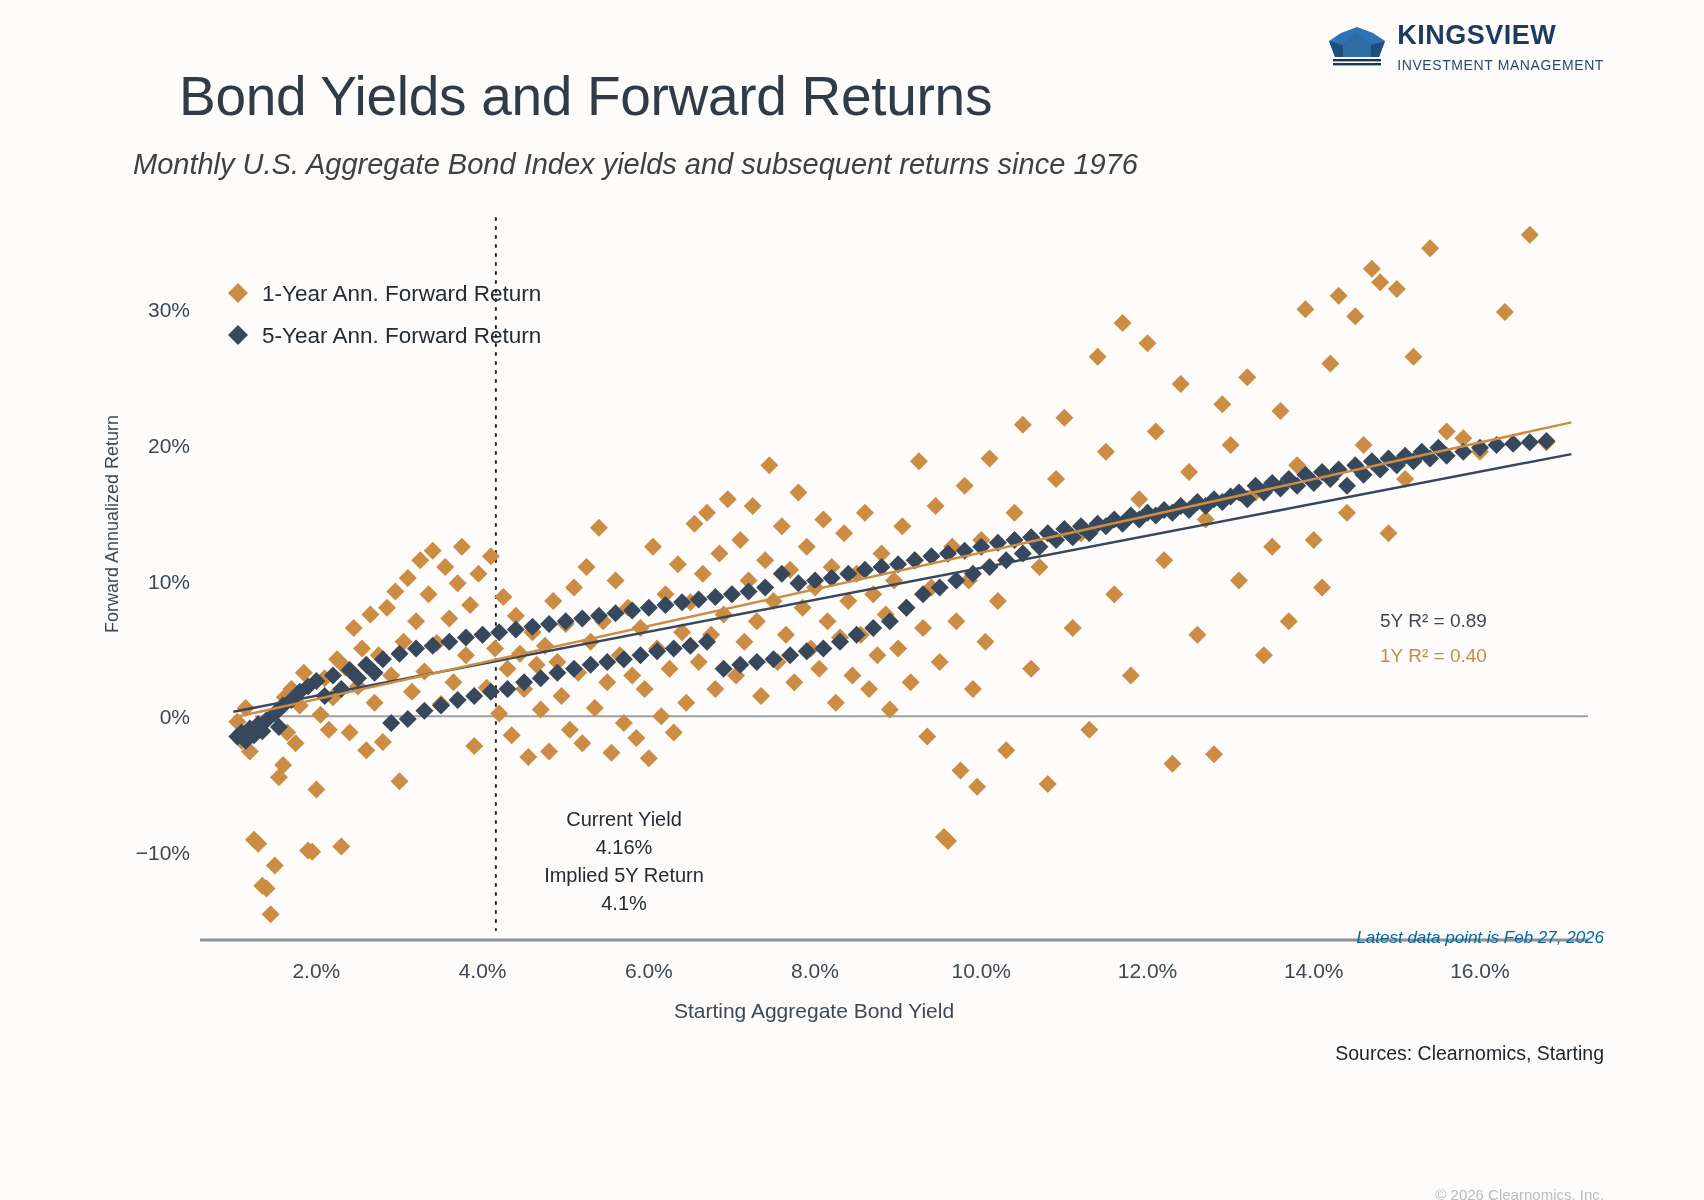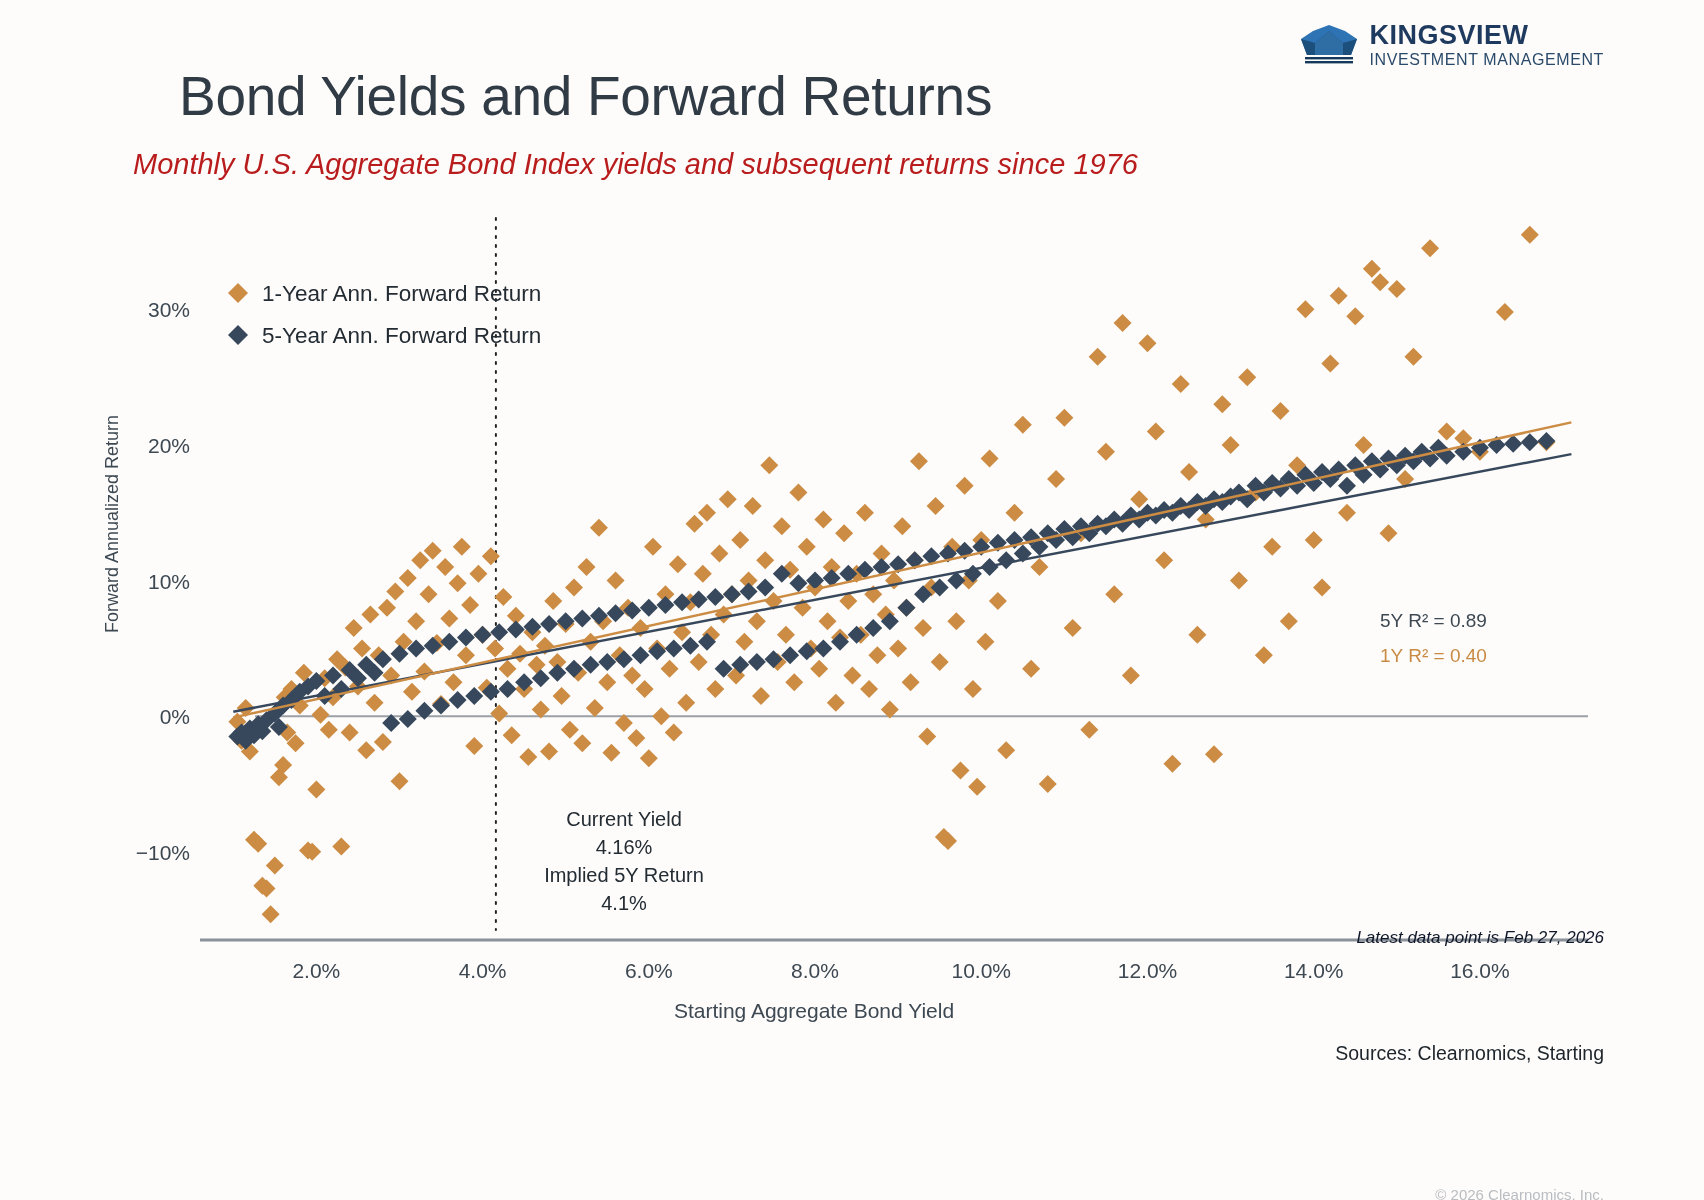--- a/index.html
+++ b/index.html
@@ -10,31 +10,31 @@
     overflow:hidden;
     position:relative;
   }
   #slide{position:absolute;inset:0;background:#fdfcfa;border-radius:29px;}
 
   
   .logo{position:absolute;right:100px;top:22px;display:flex;align-items:center;gap:10px;}
   .logo-crown{width:60px;height:40px;display:block;}
   .logo-text{display:flex;flex-direction:column;line-height:1;}
   .logo-name{font-size:27px;font-weight:bold;letter-spacing:0.5px;color:#1f3a5f;font-family:"Liberation Sans",sans-serif;}
-  .logo-sub{font-size:16px;letter-spacing:0.6px;color:#2b4a6b;margin-top:3px;font-family:"Liberation Sans",sans-serif;text-align:right;}
+  .logo-sub{font-size:14px;letter-spacing:0.6px;color:#2b4a6b;margin-top:9px;font-family:"Liberation Sans",sans-serif;text-align:right;}
 
   
   .title{
     position:absolute;left:131px;top:64px;
     font-size:55px;color:#303b45;font-weight:400;
     letter-spacing:-0.3px;white-space:nowrap;margin-left:48px;
   }
   .subtitle{
     position:absolute;left:133px;top:148px;
-    font-size:29px;color:#b91c1c;font-style:italic;
+    font-size:29px;color:#404040;font-style:italic;
     white-space:nowrap;
   }
 
   
   #chart-area{position:absolute;left:0;top:0;width:1704px;height:1200px;pointer-events:none;}
   #chart-svg{position:absolute;left:0;top:0;}
 
   .axis-label{
     font-size:16.5px;fill:#3d4852;font-family:"Liberation Sans",sans-serif;
   }
@@ -45,21 +45,21 @@
     font-size:22.5px;fill:#232b33;font-family:"Liberation Sans",sans-serif;
   }
   .annot{
     font-size:20px;fill:#232b33;font-family:"Liberation Sans",sans-serif;
   }
   .r2-5y{font-size:19px;fill:#3d4852;font-family:"Liberation Sans",sans-serif;}
   .r2-1y{font-size:19px;fill:#c98b44;font-family:"Liberation Sans",sans-serif;}
 
   .footnote{
     position:absolute;right:100px;top:928px;
-    font-size:17px;font-style:italic;color:#0f172a;
+    font-size:17px;font-style:italic;color:#0369a1;
     text-align:left;white-space:nowrap;
   }
   .sources{
     position:absolute;right:100px;top:1041px;
     font-size:19.5px;color:#1d242b;
     text-align:right;line-height:1.28;width:420px;
   }
   .copyright{
     position:absolute;right:100px;top:1186px;
     font-size:15px;color:#b9bdc1;text-align:right;white-space:nowrap;

